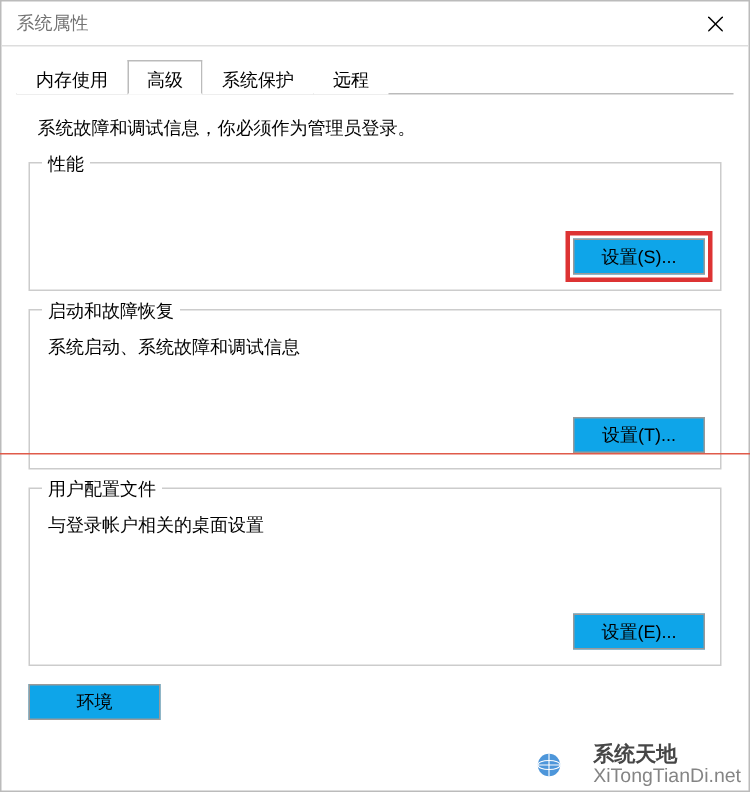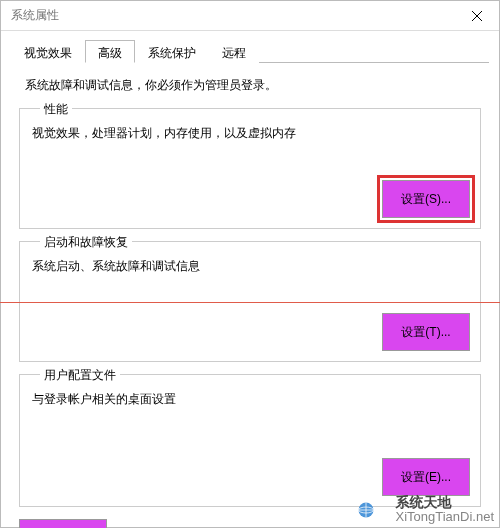--- a/index.html
+++ b/index.html
@@ -9,24 +9,24 @@
   .title-text { font-size: 12px; color: #737373; }
   .close-btn { width: 45px; height: 30px; display: flex; align-items: center; justify-content: center; cursor: pointer; }
   .close-btn svg { width: 10px; height: 10px; }
   .content { flex: 1; padding: 8px 10px 0 10px; display: flex; flex-direction: column; }
   .tabs { display: flex; border-bottom: 1px solid #bbb; height: 24px; }
   .tab { padding: 4px 12px; border: 1px solid transparent; border-bottom: none; cursor: pointer; position: relative; top: 1px; background: #fff; }
   .tab.active { border-color: #bbb; border-bottom: 1px solid #fff; }
   .tab-content { padding: 14px 8px 0 8px; flex: 1; overflow: hidden; }
   .note { margin-bottom: 14px; margin-left: 6px; }
   .group { border: 1px solid #ccc; margin-bottom: 12px; padding: 12px 10px 10px 10px; position: relative; }
-  .group-title { position: absolute; top: -8px; left: 8px; background: #fff; padding: 0 4px; font-size: 12px; margin-left: 12px; }
+  .group-title { position: absolute; top: -8px; left: 8px; background: #fff; padding: 0 4px; font-size: 12px; }
   .group-desc { margin: 4px 2px 10px 2px; }
   .btn-row { display: flex; justify-content: flex-end; margin-top: 8px; }
-  .btn { min-width: 88px; height: 38px; border: 1px solid #999; background: #d946ef; cursor: pointer; font-size: 12px; display: inline-flex; align-items: center; justify-content: center; padding: 0 10px; }
+  .btn { min-width: 88px; height: 24px; border: 1px solid #999; background: #0ea5e9; cursor: pointer; font-size: 12px; display: inline-flex; align-items: center; justify-content: center; padding: 0 10px; }
   .btn.highlight { outline: 3px solid #d33; outline-offset: 2px; }
   .group.tall1 .btn-row { margin-top: 38px; }
   .group.tall2 .btn-row { margin-top: 50px; }
   .group.tall3 .btn-row { margin-top: 38px; }
   .redline { position: absolute; left: 0; right: 0; top: 302px; height: 1px; background: #e05b4a; pointer-events: none; }
   .footer-row { display: flex; padding: 0 18px 0 0; }
   .watermark { position: absolute; right: 6px; bottom: 4px; display: flex; align-items: center; gap: 20px; opacity: 0.9; }
   .wm-icon { width: 18px; height: 18px; }
   .wm-text { font-size: 14px; font-weight: bold; color: #333; line-height: 1; }
   .wm-url { font-size: 13px; color: #777; }
@@ -40,32 +40,31 @@
     <div class="close-btn">
       <svg viewBox="0 0 10 10">
           <line x1="0" y1="0" x2="10" y2="10" stroke="#000" stroke-width="1"></line>
           <line x1="10" y1="0" x2="0" y2="10" stroke="#000" stroke-width="1"></line>
         </svg>
     </div>
   </div>
 
   <div class="content">
     <div class="tabs">
-      <div class="tab">视觉效果</div>
+      <div class="tab">内存使用</div>
       <div class="tab active">高级</div>
       <div class="tab">系统保护</div>
       <div class="tab">远程</div>
     </div>
 
     <div class="tab-content">
       <div class="note">系统故障和调试信息，你必须作为管理员登录。</div>
 
       <div class="group tall1">
         <div class="group-title">性能</div>
-        <div class="group-desc">视觉效果，处理器计划，内存使用，以及虚拟内存</div>
         <div class="btn-row">
           <button class="btn highlight">设置(S)...</button>
         </div>
       </div>
 
       <div class="group tall3">
         <div class="group-title">启动和故障恢复</div>
         <div class="group-desc">系统启动、系统故障和调试信息</div>
         <div class="btn-row">
           <button class="btn">设置(T)...</button>

